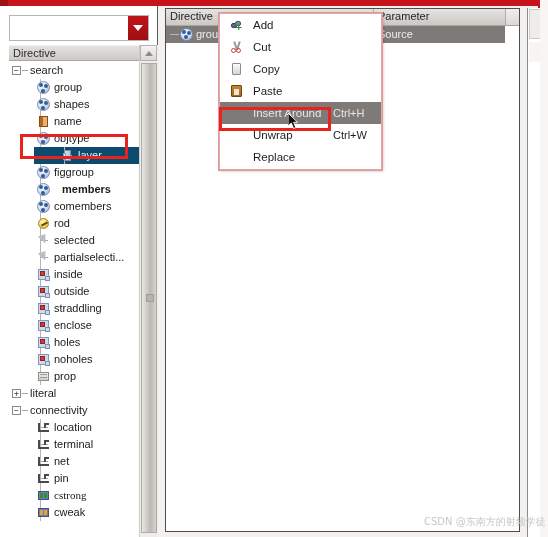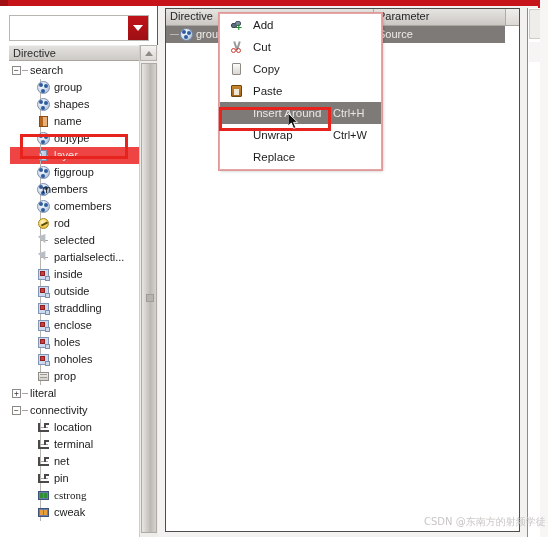--- a/index.html
+++ b/index.html
@@ -60,21 +60,21 @@
   .tree-sb-up i{width:0;height:0;border-left:4px solid transparent;border-right:4px solid transparent;border-bottom:5px solid #8d8a86;display:block;}
   .tree-sb-thumb{position:absolute;left:1px;top:18px;width:16px;height:470px;background:linear-gradient(90deg,#e8e6e2,#c9c6c2 45%,#bcb9b5 60%,#d6d3cf);border:1px solid #aeaba7;box-sizing:border-box;}
   .tree-sb-grip{position:absolute;left:4px;top:50%;margin-top:-4px;width:8px;height:8px;background:#b6b3af;border:1px solid #a09d99;box-sizing:border-box;}
 
   
   .tree-body{
     position:absolute;left:10px;top:56px;width:129px;height:479px;
     background:#ffffff;overflow:hidden;
   }
   .trow{position:relative;height:17px;line-height:17px;white-space:nowrap;}
-  .trow.sel{background:#ef4444;color:#eceae8;}
+  .trow.sel{background:#0c4a6e;color:#eceae8;margin-left:24px;}
   .trow .exp{
     position:absolute;top:4px;width:9px;height:9px;
     border:1px solid #8d8a86;background:#fdfdfd;box-sizing:border-box;
     display:flex;align-items:center;justify-content:center;
     font-size:8px;line-height:7px;color:#3b3b3b;font-family:"DejaVu Sans Mono",monospace;
   }
   .trow .dashline{position:absolute;top:8px;height:1px;background:#a8a5a1;}
   .trow .vline{position:absolute;width:1px;background:#b8b5b1;}
   .trow .ico{position:absolute;top:2px;width:13px;height:13px;}
   .trow .lbl{position:absolute;font-size:11px;}
@@ -295,21 +295,21 @@
           <div class="vline" style="left: 30px; top: 0px; height: 17px;"></div>
           <div class="dashline" style="left: 31px; width: 7px;"></div>
           <div class="ico" style="left: 27px;">
             <span class="ic">
               <span class="ic-circle"></span>
               <span class="ic-dot" style="left:2px;top:2px;"></span>
               <span class="ic-dot" style="left:7px;top:3px;"></span>
               <span class="ic-dot" style="left:4px;top:8px;"></span>
             </span>
           </div>
-          <div class="lbl" style="left: 32px;">members</div>
+          <div class="lbl" style="left: 52px; font-weight: bold;">members</div>
         </div>
         <div class="trow">
           <div class="vline" style="left: 30px; top: 0px; height: 17px;"></div>
           <div class="dashline" style="left: 31px; width: 7px;"></div>
           <div class="ico" style="left: 27px;">
             <span class="ic">
               <span class="ic-circle"></span>
               <span class="ic-dot" style="left:2px;top:2px;"></span>
               <span class="ic-dot" style="left:7px;top:3px;"></span>
               <span class="ic-dot" style="left:4px;top:8px;"></span>

